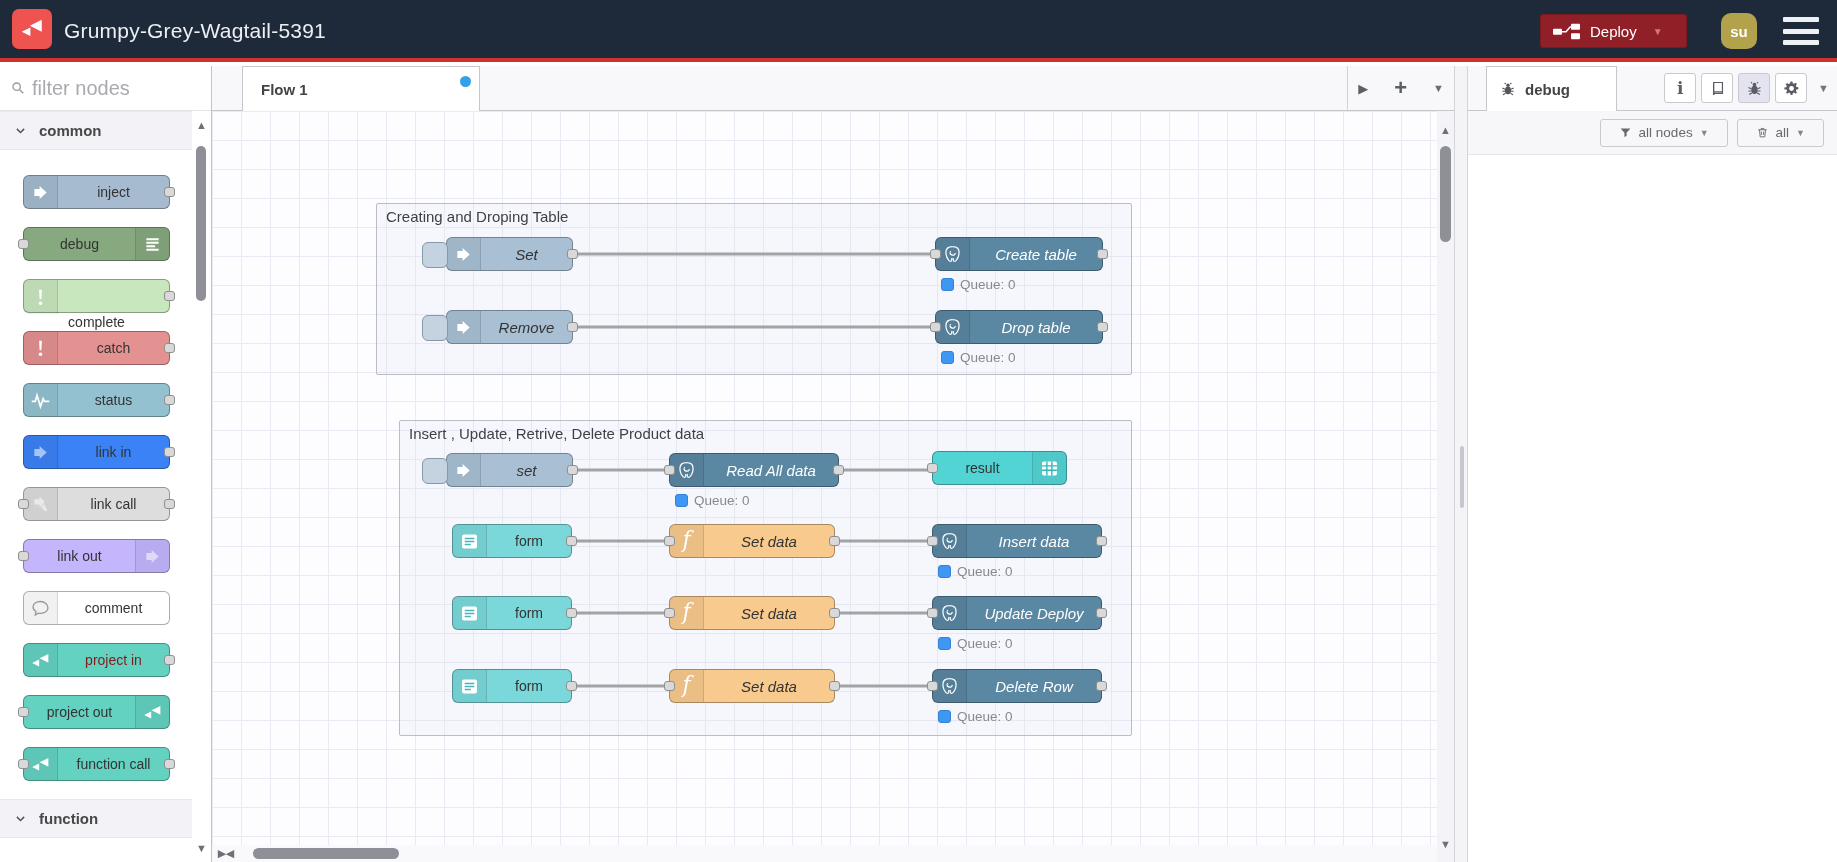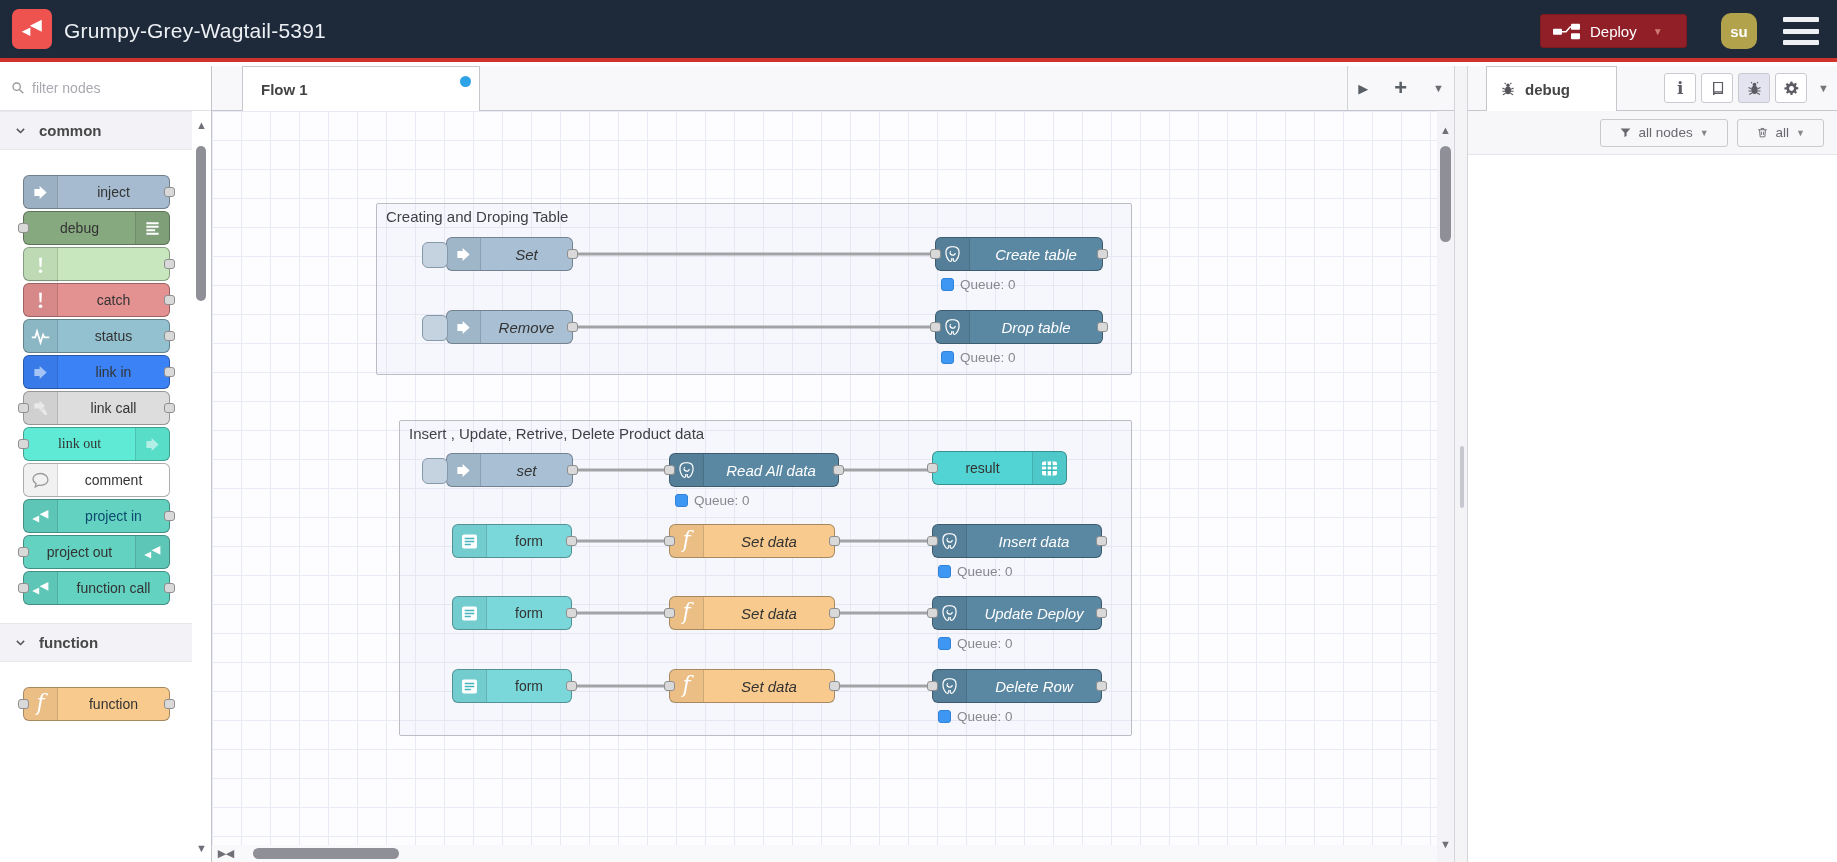--- a/index.html
+++ b/index.html
@@ -27,29 +27,29 @@
   #hamburger { position:absolute; right:18px; top:17px; width:36px; height:28px;
     display:flex; flex-direction:column; justify-content:space-between; cursor:pointer; }
   #hamburger span { display:block; height:5px; background:#eef1f4; border-radius:1px; }
 
   
   #palette { position:absolute; left:0; top:66px; width:212px; bottom:0;
     background:#fff; border-right:1px solid #c3c3ca; }
   #filter-box { position:relative; height:45px; border-bottom:1px solid #e2e2e8; background:#fff; }
   #filter-box .sicon { position:absolute; left:10px; top:14px; width:16px; height:16px; color:#999; }
   #filter-input { position:absolute; left:32px; top:6px; width:150px; height:32px; border:none;
-    outline:none; font-size:14px; color:#555; font-family:inherit; }
+    outline:none; font-size:20px; color:#555; font-family:inherit; }
   #filter-input::placeholder { color:#a9a9b0; }
   #palette-scroll { position:absolute; left:0; top:45px; width:193px; bottom:0; overflow:hidden; }
   .cat-header { height:39px; background:#f3f3f7; border-bottom:1px solid #e7e7ec;
     border-top:1px solid #e7e7ec; display:flex; align-items:center; gap:12px; padding-left:14px;
     cursor:pointer; width:212px; }
   .cat-header .chev { width:13px; height:13px; color:#555; }
   .cat-header .cat-label { font-size:15px; font-weight:bold; color:#484848; }
-  .pnode-col { padding:25px 0 18px 23px; display:flex; flex-direction:column; gap:2px;text-align:center; }
+  .pnode-col { padding:25px 0 18px 23px; display:flex; flex-direction:column; gap:18px;text-align:center; }
   #palette-vscroll { position:absolute; right:0; top:45px; width:19px; bottom:0; background:#fff; }
   #palette-vscroll .thumb { position:absolute; left:4px; top:35px; width:10px; height:155px;
     border-radius:6px; background:#8f8f98; }
   .scroll-arrow { position:absolute; left:0; width:100%; text-align:center; color:#6f6f78;
     font-size:11px; line-height:11px; cursor:pointer; }
 
   
   .nr-node { position:relative; height:34px; border-radius:6px;
     border:1px solid rgba(0,0,0,.32); display:flex; font-size:14px; color:#333; cursor:pointer; }
   .nr-node .iconblock { width:34px; height:100%; display:flex; align-items:center;
@@ -246,21 +246,21 @@
             <div class="iconblock left">
               <svg class="faded" viewBox="0 0 24 24">
                 <path d="M5 6h6V3l6 6-6 6v-3H5z" fill="currentColor"></path>
                 <path d="M13 14l5 5M15 12l4 7" stroke="currentColor" stroke-width="2"></path>
               </svg>
             </div>
             <div class="nlabel" style="color: rgb(51, 51, 51);">link call</div>
             <div class="port in"></div>
             <div class="port out"></div>
           </div>
-          <div class="nr-node" style="background: #5eead4; width: 147px; font-family: Liberation Serif, serif;">
+          <div class="nr-node" style="background: #c4b5fd; width: 147px;">
             <div class="nlabel" style="color: rgb(51, 51, 51);">link out</div>
             <div class="iconblock right">
               <svg class="faded" viewBox="0 0 24 24">
                 <path d="M5 8h6V4.5l8 7.5-8 7.5V16H5z" fill="currentColor"></path>
               </svg>
             </div>
             <div class="port in"></div>
           </div>
           <div class="nr-node" style="background: rgb(255, 255, 255); width: 147px;">
             <div class="iconblock left">
@@ -269,21 +269,21 @@
               </svg>
             </div>
             <div class="nlabel" style="color: rgb(51, 51, 51);">comment</div>
           </div>
           <div class="nr-node" style="background: rgb(99, 210, 193); width: 147px;">
             <div class="iconblock left">
               <svg viewBox="0 0 24 24">
                 <path d="M21 4.5l-10 5 10 5zM10.5 10.8l-8 4 8 4z" fill="currentColor"></path>
               </svg>
             </div>
-            <div class="nlabel" style="color: #0c4a6e;">project in</div>
+            <div class="nlabel" style="color: #7f1d1d;">project in</div>
             <div class="port out"></div>
           </div>
           <div class="nr-node" style="background: rgb(99, 210, 193); width: 147px;">
             <div class="nlabel" style="color: rgb(51, 51, 51);">project out</div>
             <div class="iconblock right">
               <svg viewBox="0 0 24 24">
                 <path d="M21 4.5l-10 5 10 5zM10.5 10.8l-8 4 8 4z" fill="currentColor"></path>
               </svg>
             </div>
             <div class="port in"></div>

